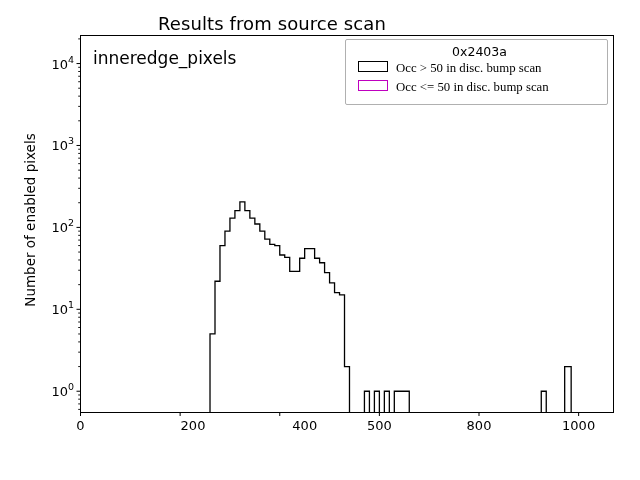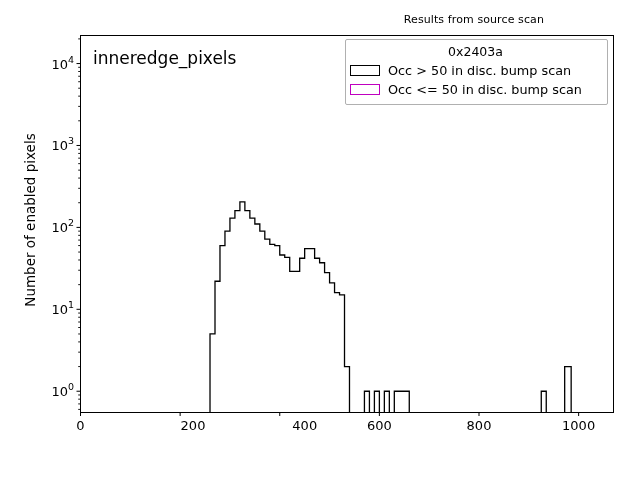--- a/index.html
+++ b/index.html
@@ -26,22 +26,22 @@
     top: 0;
     width: 640px;
     height: 480px;
     display: block;
   }
   .fig-title {
     position: absolute;
     left: 0;
     top: 13px;
     width: 544px;
-    text-align: right;
-    font-size: 11px;
+    text-align: center;
+    font-size: 18px;
     letter-spacing: 0.1px;
   }
   .axis-label-x {
     position: absolute;
     left: 80px;
     top: 448px;
     width: 533px;
     text-align: center;
     font-size: 13.5px;
   }
@@ -86,31 +86,32 @@
   #annot-stats .it { font-style: italic; font-family: "DejaVu Serif", serif; }
   #legend {
     position: absolute;
     left: 345px;
     top: 39px;
     width: 263px;
     box-sizing: border-box;
     border: 1px solid #b0b0b0;
     border-radius: 2px;
     background: #ffffff;
-    padding: 4px 6px 5px 4px;
+    padding: 4px 6px 5px 12px;
   }
   #legend-title {
     text-align: center;
     font-size: 12.5px;
     padding-bottom: 2px;
   }
   .legend-row {
     display: flex;
-    align-items: center;
+    align-items: flex-start;
     height: 19px;
+    font-family: Liberation Serif, serif;
   }
   .legend-swatch {
     width: 30px;
     height: 11px;
     box-sizing: border-box;
     border: 1.4px solid #000000;
     background: #ffffff;
     margin-right: 8px;
     flex: none;
   }
@@ -186,21 +187,21 @@
     </svg>
 
   <div class="fig-title">Results from source scan</div>
 
   <div class="axis-label-y">Number of enabled pixels</div>
 
   <div id="xticklabels">
       <div class="tick-label xtick" style="left: 80.5px;">0</div>
       <div class="tick-label xtick" style="left: 193px;">200</div>
       <div class="tick-label xtick" style="left: 279.752px; margin-left: 25px;">400</div>
-      <div class="tick-label xtick" style="left: 379.379px;">600</div>
+      <div class="tick-label xtick" style="left: 379.379px;">500</div>
       <div class="tick-label xtick" style="left: 479.005px;">800</div>
       <div class="tick-label xtick" style="left: 578.631px;">1000</div>
     </div>
   <div id="yticklabels">
       <div class="tick-label ytick" style="top: 391.231px; left: 36px; width: 38px;">10<sup>0</sup></div>
       <div class="tick-label ytick" style="top: 309.311px; left: 36px; width: 38px;">10<sup>1</sup></div>
       <div class="tick-label ytick" style="top: 227.391px; left: 36px; width: 38px;">10<sup>2</sup></div>
       <div class="tick-label ytick" style="top: 145.471px; left: 36px; width: 38px;">10<sup>3</sup></div>
       <div class="tick-label ytick" style="top: 63.5512px; left: 36px; width: 38px;">10<sup>4</sup></div>
     </div>

